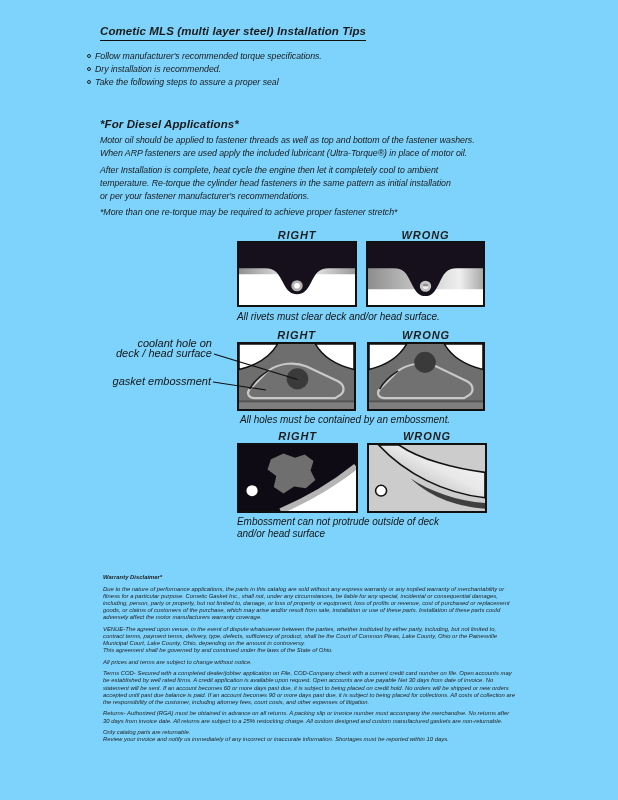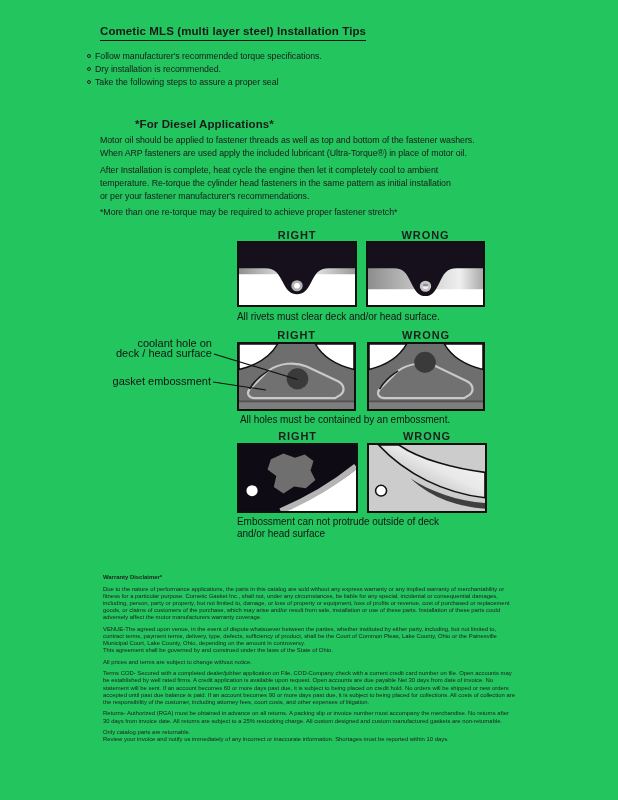--- a/index.html
+++ b/index.html
@@ -1,38 +1,38 @@
 <!DOCTYPE html>
 <html><head>
 <meta charset="utf-8">
 <style>
   * { margin:0; padding:0; box-sizing:border-box; }
   html,body { background:#ffffff; }
   .page {
-    position:relative; width:618px; height:800px; background:#22c55e;
-    font-family:"Liberation Sans", sans-serif; color:#1a1a1a; overflow:hidden;
+    position:relative; width:618px; height:800px; background:#7dd3fc;
+    font-family:"Liberation Sans", sans-serif; color:#1a1a1a; overflow:hidden;font-style:italic;
   }
   .abs { position:absolute; }
 
   .title {
     left:100px; top:25px; font-size:11.5px; font-weight:bold;
     border-bottom:1.5px solid #111; padding-bottom:2.5px; letter-spacing:.1px;
     display:inline-block; white-space:nowrap;
   }
 
   .bullets { left:87px; top:51px; }
   .b-row { display:flex; align-items:flex-start; height:12.9px; }
   .b-ring { width:4px; height:4px; border:1px solid #222; border-radius:50%;
             margin:3px 4px 0 0; flex:none; }
   .b-dot  { width:3.5px; height:3.5px; background:#111; border-radius:50%;
             margin:3px 4px 0 0; flex:none; }
   .b-text { font-size:8.8px; letter-spacing:-.05px; white-space:nowrap; }
   .subbullets { left:113px; top:84px; }
 
-  .h2 { font-size:11.5px; font-weight:bold; letter-spacing:.1px; white-space:nowrap;margin-left:35px; }
+  .h2 { font-size:11.5px; font-weight:bold; letter-spacing:.1px; white-space:nowrap; }
   .body-par div { font-size:8.8px; line-height:12.9px; letter-spacing:-.05px; white-space:nowrap; }
 
   .dlabel { font-size:11px; font-weight:bold; letter-spacing:.9px; text-align:center;
             color:#1e1e1e; white-space:nowrap; }
   .dbox { border:2px solid #101010; background:#fff; }
   .dbox svg { display:block; width:100%; height:100%; }
   .caption { font-size:10px; letter-spacing:-.05px; white-space:nowrap; color:#151515; }
 
   .ann { font-size:11px; line-height:10px; text-align:right; color:#151515; white-space:nowrap; }
 

